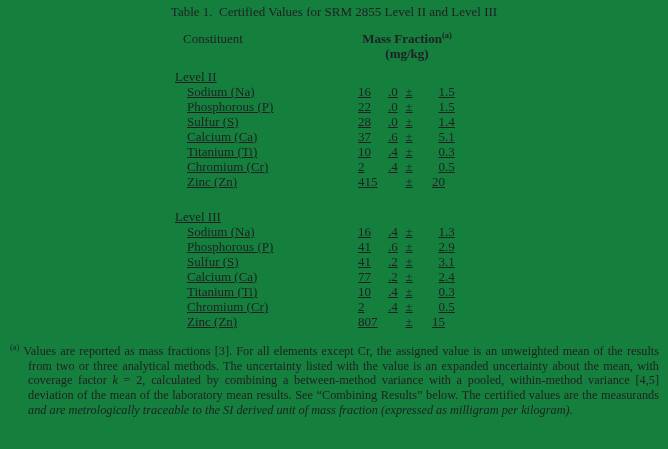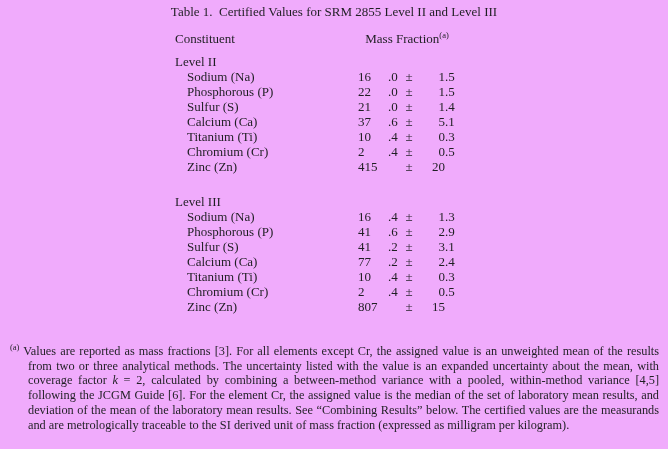--- a/index.html
+++ b/index.html
@@ -1,46 +1,46 @@
 <!DOCTYPE html>
 <html><head>
 <meta charset="utf-8">
 <style>
   html, body { margin: 0; padding: 0; }
   body { background: #fbfbfa; }
   .page {
     position: relative;
     width: 668px;
     height: 449px;
-    background: #f0abfc;
+    background: #15803d;
     font-family: "Liberation Serif", serif;
     color: #1f1f23;
     overflow: hidden;
   }
   .title {
     padding-top: 4px;
     text-align: center;
     font-size: 13px;
     white-space: pre-wrap;
   }
   .table {
     margin: 11px 0 0 175px;
     width: 281px;
     font-size: 13px;
   }
   .thead { display: flex; }
-  .th-constituent { flex: 1; line-height: 15px; }
-  .th-mf { width: 98px; text-align: center; }
+  .th-constituent { flex: 1; line-height: 15px; margin-left: 8px; }
+  .th-mf { width: 98px; text-align: center; font-weight: bold; }
   .th-mf-line1, .th-mf-line2 { display: block; line-height: 15px; }
   .sup {
     font-size: 8.5px;
     vertical-align: super;
     line-height: 0;
   }
-  .section { margin-top: 8px; }
+  .section { margin-top: 8px; text-decoration: underline; }
   .section + .section { margin-top: 20px; }
   .row { display: flex; height: 15px; line-height: 15px; }
   .section-label { flex: 1; }
   .c-name { flex: 1; padding-left: 12px; }
   .c-vint { width: 30px; text-align: left; }
   .c-vdec { width: 11px; text-align: left; }
   .c-pm  { width: 20px; text-align: center; }
   .c-uint { width: 26px; text-align: right; }
   .c-udec { width: 11px; text-align: left; }
   .footnote {
@@ -50,35 +50,36 @@
     right: 9px;
     font-size: 12.3px;
   }
   .fn-line {
     line-height: 14.7px;
     text-align: justify;
     text-align-last: justify;
     padding-left: 18px;
   }
   .fn-line:first-child { padding-left: 0; }
-  .fn-line:last-child { text-align-last: left; }
+  .fn-line:last-child { text-align-last: left; font-style: italic; }
   .ital { font-style: italic; }
 </style>
 </head>
 <body>
 
 <div class="page">
 
   <div class="title">Table 1.  Certified Values for SRM 2855 Level II and Level III</div>
 
   <div class="table">
     <div class="thead">
       <span class="th-constituent">Constituent</span>
       <span class="th-mf">
         <span class="th-mf-line1"><span>Mass Fraction</span><span class="sup">(a)</span></span>
+        <span class="th-mf-line2">(mg/kg)</span>
       </span>
     </div>
     <div id="table-body">
         <div class="section">
           <div class="row">
             <span class="section-label">Level II</span>
           </div>
           <div class="row">
             <span class="c-name">Sodium (Na)</span>
             <span class="c-vint">16</span>
@@ -90,21 +91,21 @@
           <div class="row">
             <span class="c-name">Phosphorous (P)</span>
             <span class="c-vint">22</span>
             <span class="c-vdec">.0</span>
             <span class="c-pm">±</span>
             <span class="c-uint">1</span>
             <span class="c-udec">.5</span>
           </div>
           <div class="row">
             <span class="c-name">Sulfur (S)</span>
-            <span class="c-vint">21</span>
+            <span class="c-vint">28</span>
             <span class="c-vdec">.0</span>
             <span class="c-pm">±</span>
             <span class="c-uint">1</span>
             <span class="c-udec">.4</span>
           </div>
           <div class="row">
             <span class="c-name">Calcium (Ca)</span>
             <span class="c-vint">37</span>
             <span class="c-vdec">.6</span>
             <span class="c-pm">±</span>
@@ -197,18 +198,17 @@
             <span class="c-udec"></span>
           </div>
         </div>
       </div>
   </div>
 
   <div class="footnote" id="footnote">
       <div class="fn-line"><span class="sup">(a)</span><span> Values are reported as mass fractions [3].  For all elements except Cr, the assigned value is an unweighted mean of the results</span></div>
       <div class="fn-line"><span>from two or three analytical methods.  The uncertainty listed with the value is an expanded uncertainty about the mean, with</span></div>
       <div class="fn-line"><span>coverage factor </span><span class="ital">k</span><span> = 2, calculated by combining a between-method variance with a pooled, within-method variance [4,5]</span></div>
-      <div class="fn-line"><span>following the JCGM Guide [6].  For the element Cr, the assigned value is the median of the set of laboratory mean results, and</span></div>
       <div class="fn-line"><span>deviation of the mean of the laboratory mean results.  See “Combining Results” below.  The certified values are the measurands</span></div>
       <div class="fn-line"><span>and are metrologically traceable to the SI derived unit of mass fraction (expressed as milligram per kilogram).</span></div>
     </div>
 
 </div>
 
 </body></html>

